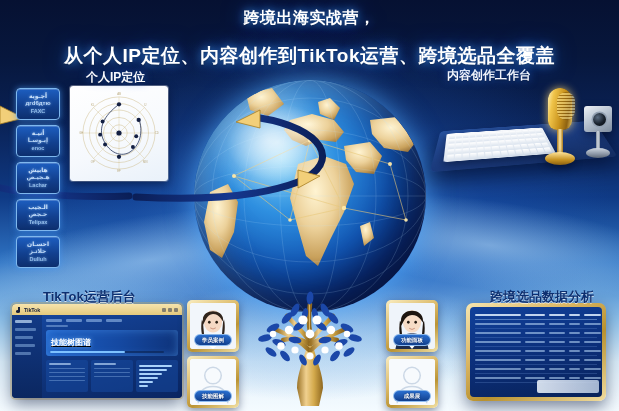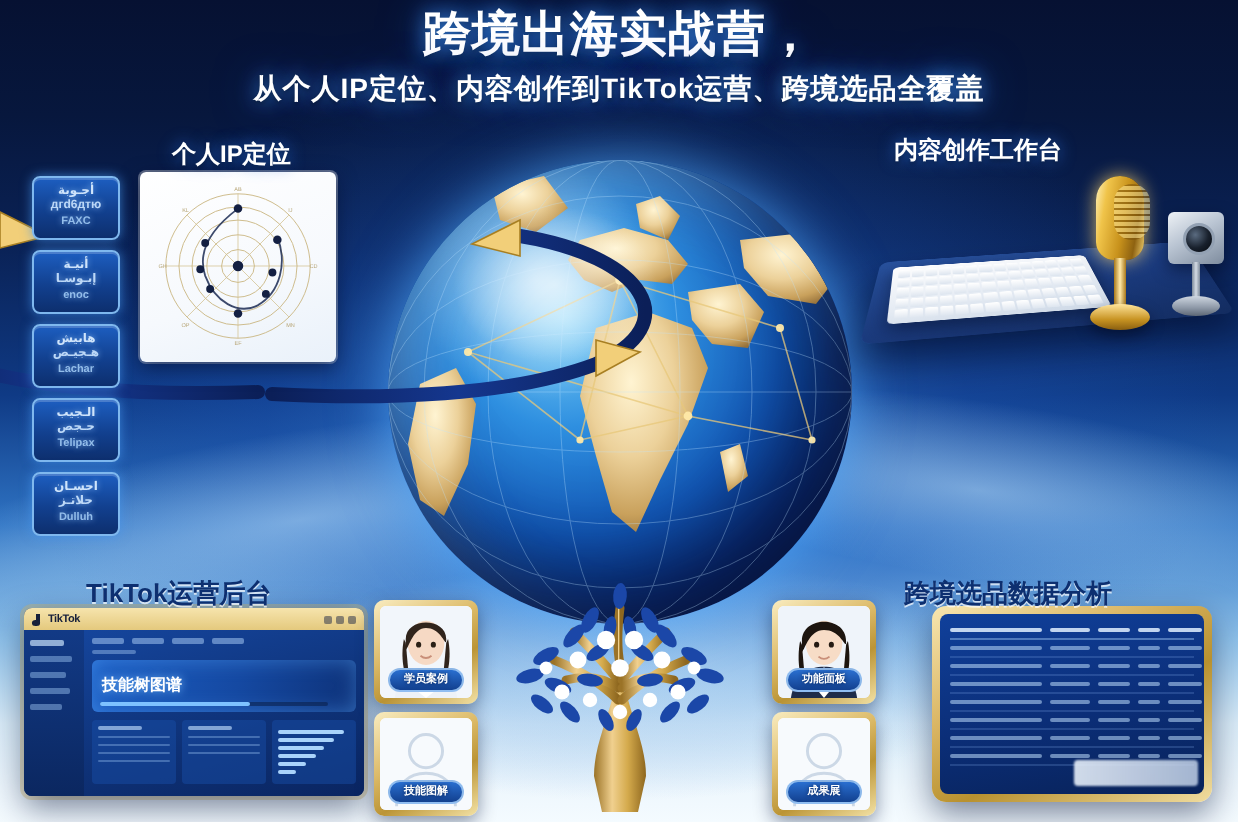--- a/index.html
+++ b/index.html
@@ -34,33 +34,33 @@
   .gb2 { right:-70px; top:200px; width:400px; height:90px; transform:rotate(8deg); }
   .gb3 { left:120px; top:280px; width:400px; height:120px; }
 
   
   .title-wrap { position:absolute; left:0; top:6px; width:619px; text-align:center; z-index:40; }
   .title-1, .title-2 {
     color:#ffffff; font-weight:bold; letter-spacing:.5px;
     text-shadow:0 0 10px rgba(60,140,235,.95), 0 0 22px rgba(30,90,200,.7), 0 1px 2px rgba(0,0,0,.6);
     white-space:nowrap;
   }
-  .title-1 { font-size:24px; line-height:24px; }
-  .title-2 { font-size:14px; line-height:24px; margin-top:2px; }
+  .title-1 { font-size:16px; line-height:24px; }
+  .title-2 { font-size:19px; line-height:24px; margin-top:14px; }
 
   
   .cap {
     position:absolute; color:#ffffff; font-weight:bold; font-size:12px;
     text-shadow:0 0 8px rgba(40,110,220,.95), 0 1px 2px rgba(0,0,0,.55);
     white-space:nowrap; z-index:35;
   }
   .cap-ip        { left:86px;  top:69px; }
   .cap-studio    { left:447px; top:67px; }
   .cap-tiktok    { left:43px;  top:288px; color:#0d2f70; text-shadow:0 1px 0 rgba(255,255,255,.7); font-size:13px; }
-  .cap-analytics { left:452px; top:288px; color:#0d2f70; text-shadow:0 1px 0 rgba(255,255,255,.7); font-size:13px; }
+  .cap-analytics { left:490px; top:288px; color:#0d2f70; text-shadow:0 1px 0 rgba(255,255,255,.7); font-size:13px; }
 
   
   .badge-stack { position:absolute; left:16px; top:88px; width:46px; z-index:36; }
   .lang-badge {
     width:44px; height:32px; margin-bottom:5px;
     border:1px solid #7fb8ee; border-radius:4px;
     background:linear-gradient(180deg,#1d5ec0 0%,#12408f 55%,#0d2f6e 100%);
     box-shadow:0 0 6px rgba(70,150,240,.7), inset 0 1px 0 rgba(255,255,255,.2);
     display:flex; flex-direction:column; align-items:center; justify-content:center;
     overflow:hidden;
@@ -164,21 +164,21 @@
   .tt-topright { display:flex; gap:2px; align-items:center; }
   .tt-topright i { display:block; width:4px; height:4px; border-radius:1px; background:rgba(30,40,70,.5); }
   .tt-body { display:flex; height:83px; }
   .tt-side { width:30px; background:linear-gradient(180deg,#123a86,#0b2760); padding:5px 3px; }
   .tt-side .s { height:3px; margin-bottom:5px; border-radius:1px; background:rgba(160,200,245,.45); }
   .tt-side .s:nth-child(1) { width:70%; background:rgba(200,225,250,.7); }
   .tt-side .s:nth-child(2) { width:88%; }
   .tt-side .s:nth-child(3) { width:76%; }
   .tt-side .s:nth-child(4) { width:84%; }
   .tt-side .s:nth-child(5) { width:66%; }
-  .tt-main { flex:1; background:linear-gradient(165deg,#15459c 0%,#0e3176 60%,#0a2561 100%); padding:4px; }
+  .tt-main { flex:1; background:linear-gradient(165deg,#15459c 0%,#0e3176 60%,#0a2561 100%); padding:4px;text-decoration:underline; }
   .tt-tabs { display:flex; gap:4px; margin-bottom:3px; }
   .tt-tabs i { display:block; height:2.5px; width:16px; border-radius:1px; background:rgba(175,210,250,.5); }
   .tt-crumb { height:2px; width:22px; border-radius:1px; background:rgba(175,210,250,.4); margin-bottom:3px; }
   .tt-hero {
     height:26px; border-radius:3px; margin-bottom:4px; position:relative;
     background:linear-gradient(100deg,#1c5ec4 0%,#1549a2 55%,#0e3279 100%);
     box-shadow:inset 0 0 10px rgba(90,170,255,.45);
     display:flex; align-items:center; padding-left:5px;
   }
   .tt-hero-txt { color:#ffffff; font-size:8px; font-weight:bold; text-shadow:0 0 5px rgba(120,190,255,.9); white-space:nowrap; }

